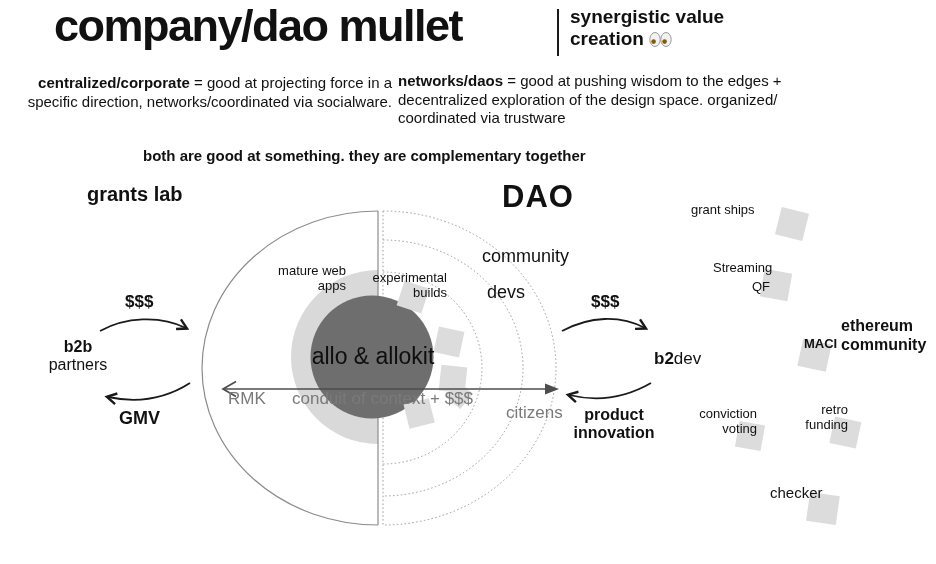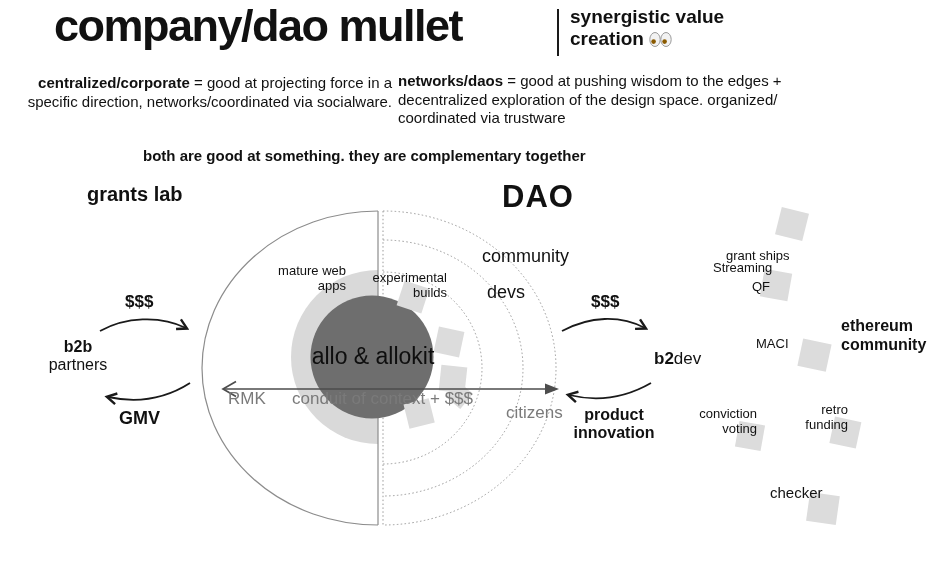--- a/index.html
+++ b/index.html
@@ -27,23 +27,23 @@
   .rmk{left:228px;top:389px;font-size:17px;}
   .conduit{left:292px;top:389px;font-size:17px;white-space:nowrap;}
   .citizens{left:506px;top:389px;font-size:17px;margin-top:14px;}
   .lmoney{left:125px;top:292px;font-size:17px;font-weight:bold;}
   .b2b{left:39px;top:338px;width:78px;text-align:center;font-size:16px;line-height:18px;}
   .gmv{left:119px;top:408px;font-size:18px;font-weight:bold;}
   .rmoney{left:591px;top:292px;font-size:17px;font-weight:bold;}
   .b2dev{left:654px;top:349px;font-size:17px;}
   .product{left:569px;top:406px;width:90px;text-align:center;font-size:16px;font-weight:bold;line-height:17.5px;}
   .ethcom{left:841px;top:316px;width:95px;font-size:16px;font-weight:bold;line-height:19px;}
-  .grantships{left:726px;top:203px;font-size:13px;margin-top:46px;}
+  .grantships{left:691px;top:203px;font-size:13px;}
   .streaming{left:713px;top:258px;width:57px;text-align:right;font-size:13px;line-height:19px;}
-  .maci{left:756px;top:337px;font-size:13px;}
+  .maci{left:804px;top:337px;font-size:13px;font-weight:bold;}
   .conviction{left:698px;top:407px;width:59px;text-align:right;font-size:13px;line-height:14.5px;}
   .retro{left:796px;top:403px;width:52px;text-align:right;font-size:13px;line-height:14.5px;}
   .checker{left:770px;top:484px;font-size:15px;}
   .eyes{vertical-align:-2px;}
 </style>
 </head>
 <body>
 
 <div id="stage">
 

